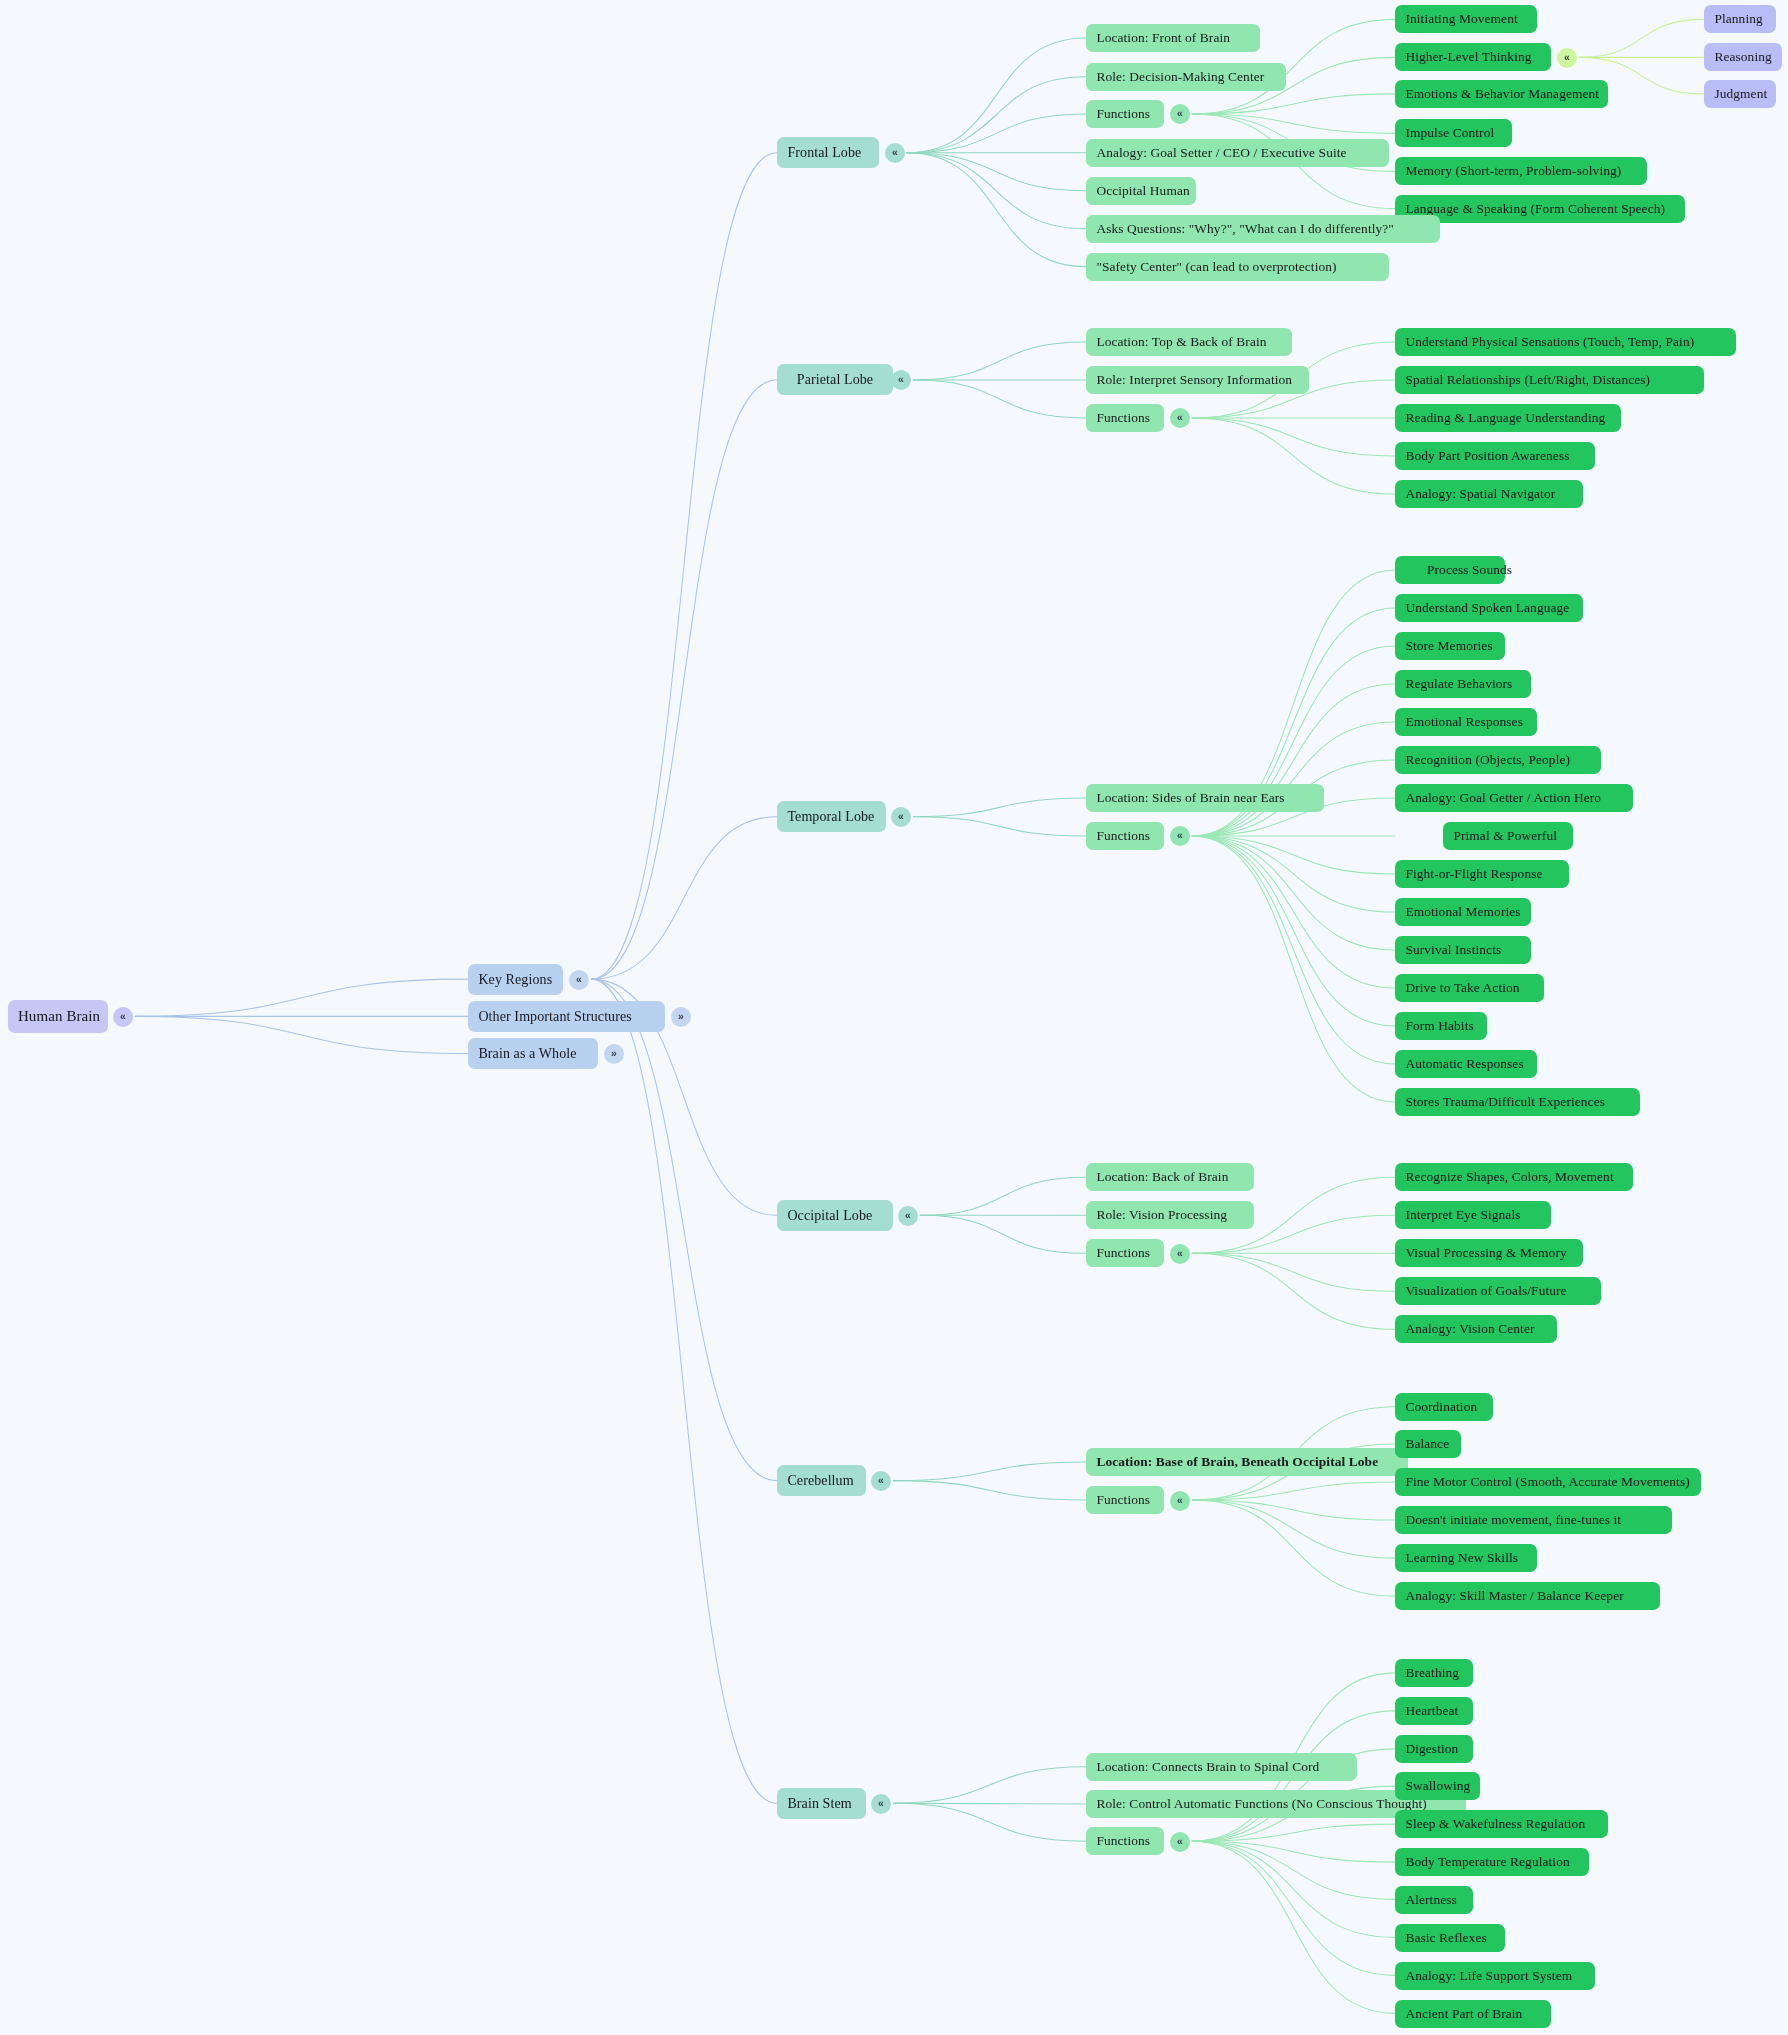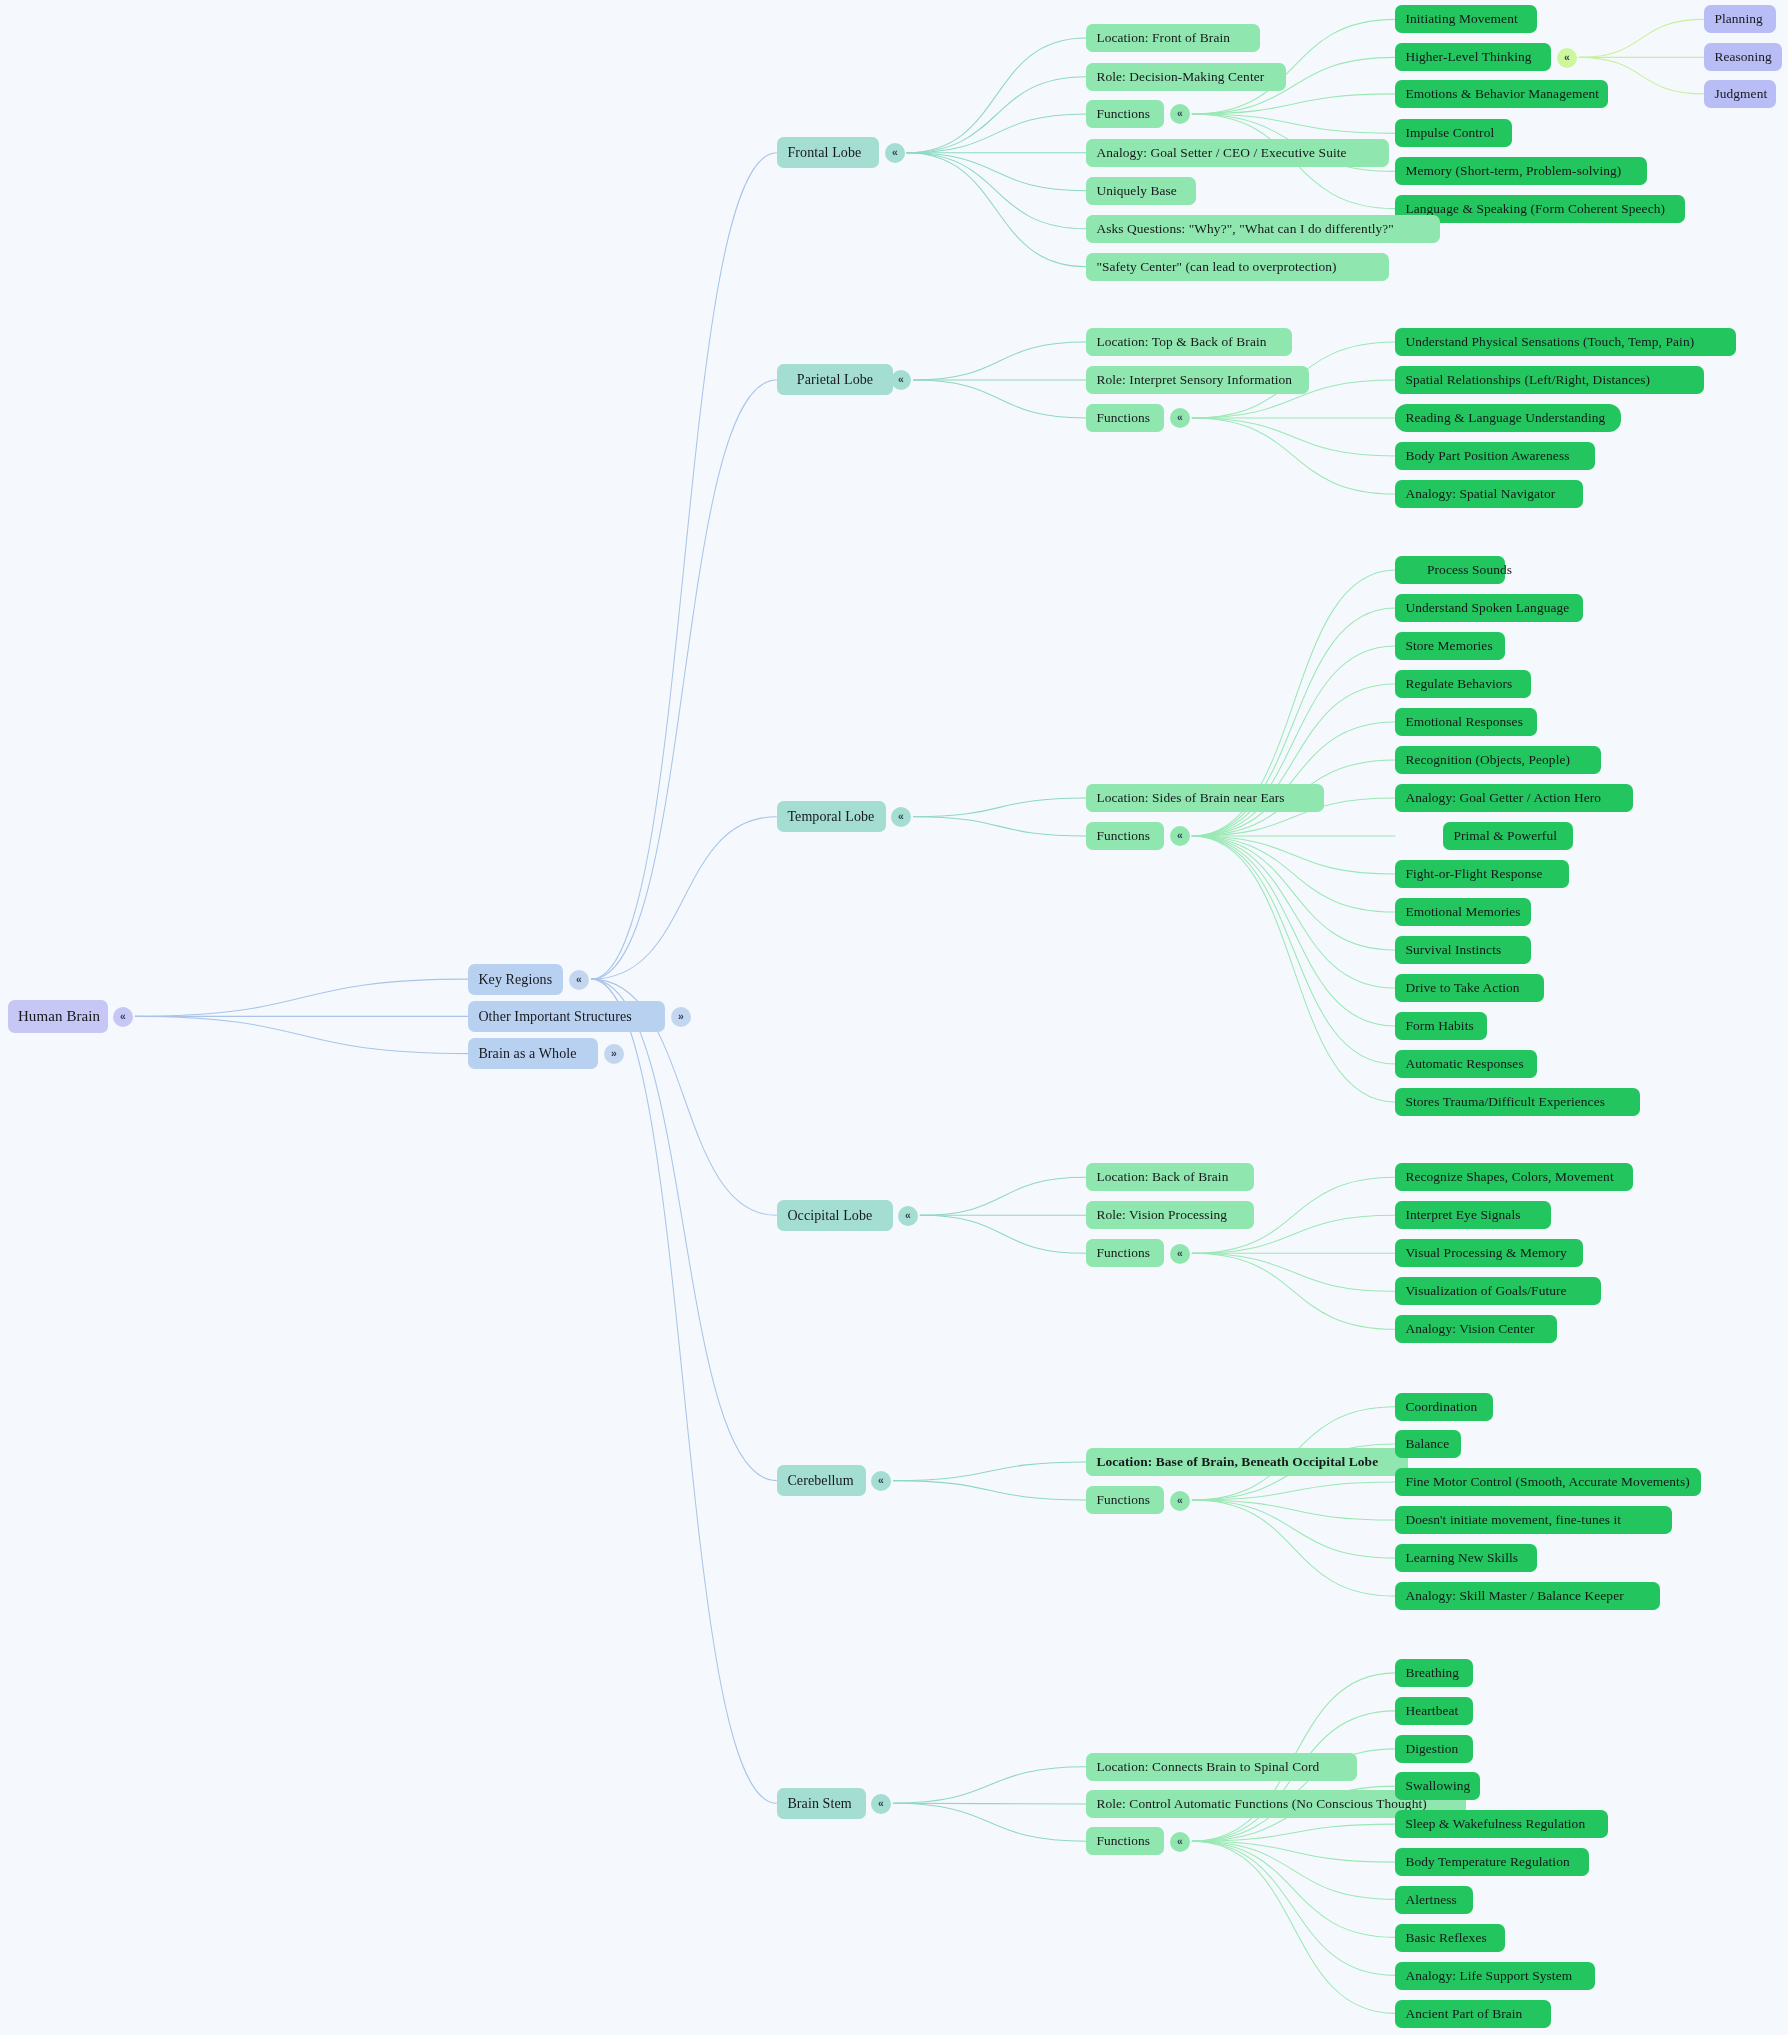--- a/index.html
+++ b/index.html
@@ -206,21 +206,21 @@
       <div class="node d4" style="left: 1395px; top: 157px; width: 252px;">
         <span>Memory (Short-term, Problem-solving)</span>
       </div>
       <div class="node d4" style="left: 1395px; top: 195px; width: 290px;">
         <span>Language &amp; Speaking (Form Coherent Speech)</span>
       </div>
       <div class="node d3" style="left: 1086px; top: 139px; width: 303px;">
         <span>Analogy: Goal Setter / CEO / Executive Suite</span>
       </div>
       <div class="node d3" style="left: 1086px; top: 177px; width: 110px;">
-        <span>Uniquely Base</span>
+        <span>Occipital Human</span>
       </div>
       <div class="node d3" style="left: 1086px; top: 215px; width: 354px;">
         <span>Asks Questions: "Why?", "What can I do differently?"</span>
       </div>
       <div class="node d3" style="left: 1086px; top: 253px; width: 303px;">
         <span>"Safety Center" (can lead to overprotection)</span>
       </div>
       <div class="node d2" style="left: 777px; top: 364px; width: 116px; justify-content: center;">
         <span>Parietal Lobe</span>
       </div>
@@ -234,21 +234,21 @@
       <div class="node d3" style="left: 1086px; top: 404px; width: 78px;">
         <span>Functions</span>
       </div>
       <div class="toggle tg3" style="left: 1170px; top: 408px;">«</div>
       <div class="node d4" style="left: 1395px; top: 328px; width: 341px;">
         <span>Understand Physical Sensations (Touch, Temp, Pain)</span>
       </div>
       <div class="node d4" style="left: 1395px; top: 366px; width: 309px;">
         <span>Spatial Relationships (Left/Right, Distances)</span>
       </div>
-      <div class="node d4" style="left: 1395px; top: 404px; width: 226px; border-radius: 12px;">
+      <div class="node d4" style="left: 1395px; top: 404px; width: 226px;">
         <span>Reading &amp; Language Understanding</span>
       </div>
       <div class="node d4" style="left: 1395px; top: 442px; width: 200px;">
         <span>Body Part Position Awareness</span>
       </div>
       <div class="node d4" style="left: 1395px; top: 480px; width: 188px;">
         <span>Analogy: Spatial Navigator</span>
       </div>
       <div class="node d2" style="left: 777px; top: 801px; width: 109px;">
         <span>Temporal Lobe</span>

